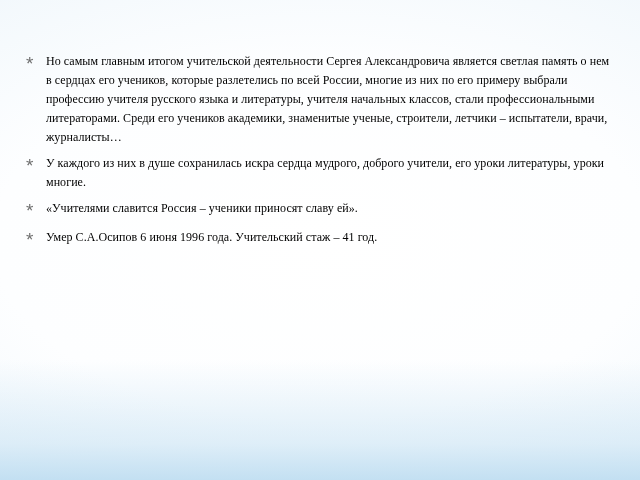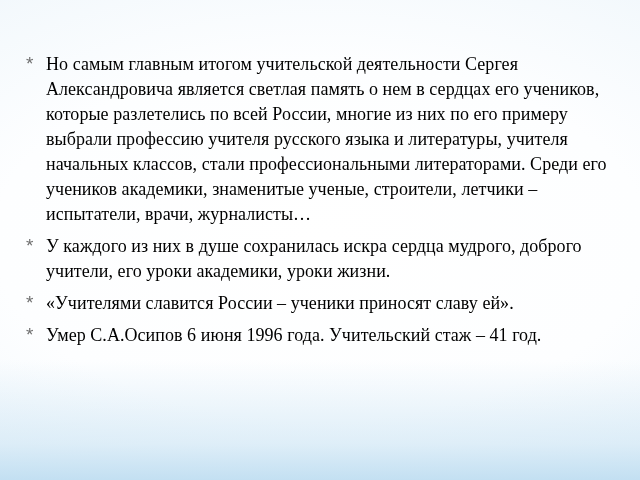--- a/index.html
+++ b/index.html
@@ -48,45 +48,45 @@
     font-size: 19px;
     line-height: 21px;
     text-align: left;
     padding-top: 1px;
     user-select: none;
   }
   .bullet-text {
     flex: 1 1 auto;
     color: #000000;
     font-family: "Liberation Serif", serif;
-    font-size: 18px;
-    line-height: 25px;
+    font-size: 12px;
+    line-height: 19px;
     text-align: left;
     letter-spacing: 0.05px;
   }
 </style>
 </head>
 <body>
 
 <div class="slide">
   <div class="content">
 
     <div class="bullet-row">
       <span class="bullet-mark">*</span>
       <span class="bullet-text">Но самым главным итогом учительской деятельности Сергея Александровича является светлая память о нем в сердцах его учеников, которые разлетелись по всей России, многие из них по его примеру выбрали профессию учителя русского языка и литературы, учителя начальных классов, стали профессиональными литераторами. Среди его учеников академики, знаменитые ученые, строители, летчики – испытатели, врачи, журналисты…</span>
     </div>
 
     <div class="bullet-row">
       <span class="bullet-mark">*</span>
-      <span class="bullet-text">У каждого из них в душе сохранилась искра сердца мудрого, доброго учители, его уроки академики, уроки жизни.</span>
+      <span class="bullet-text">У каждого из них в душе сохранилась искра сердца мудрого, доброго учители, его уроки литературы, уроки многие.</span>
     </div>
 
     <div class="bullet-row">
       <span class="bullet-mark">*</span>
-      <span class="bullet-text">«Учителями славится России – ученики приносят славу ей».</span>
+      <span class="bullet-text">«Учителями славится Россия – ученики приносят славу ей».</span>
     </div>
 
     <div class="bullet-row">
       <span class="bullet-mark">*</span>
       <span class="bullet-text">Умер С.А.Осипов 6 июня 1996 года. Учительский стаж – 41 год.</span>
     </div>
 
   </div>
 </div>
 

